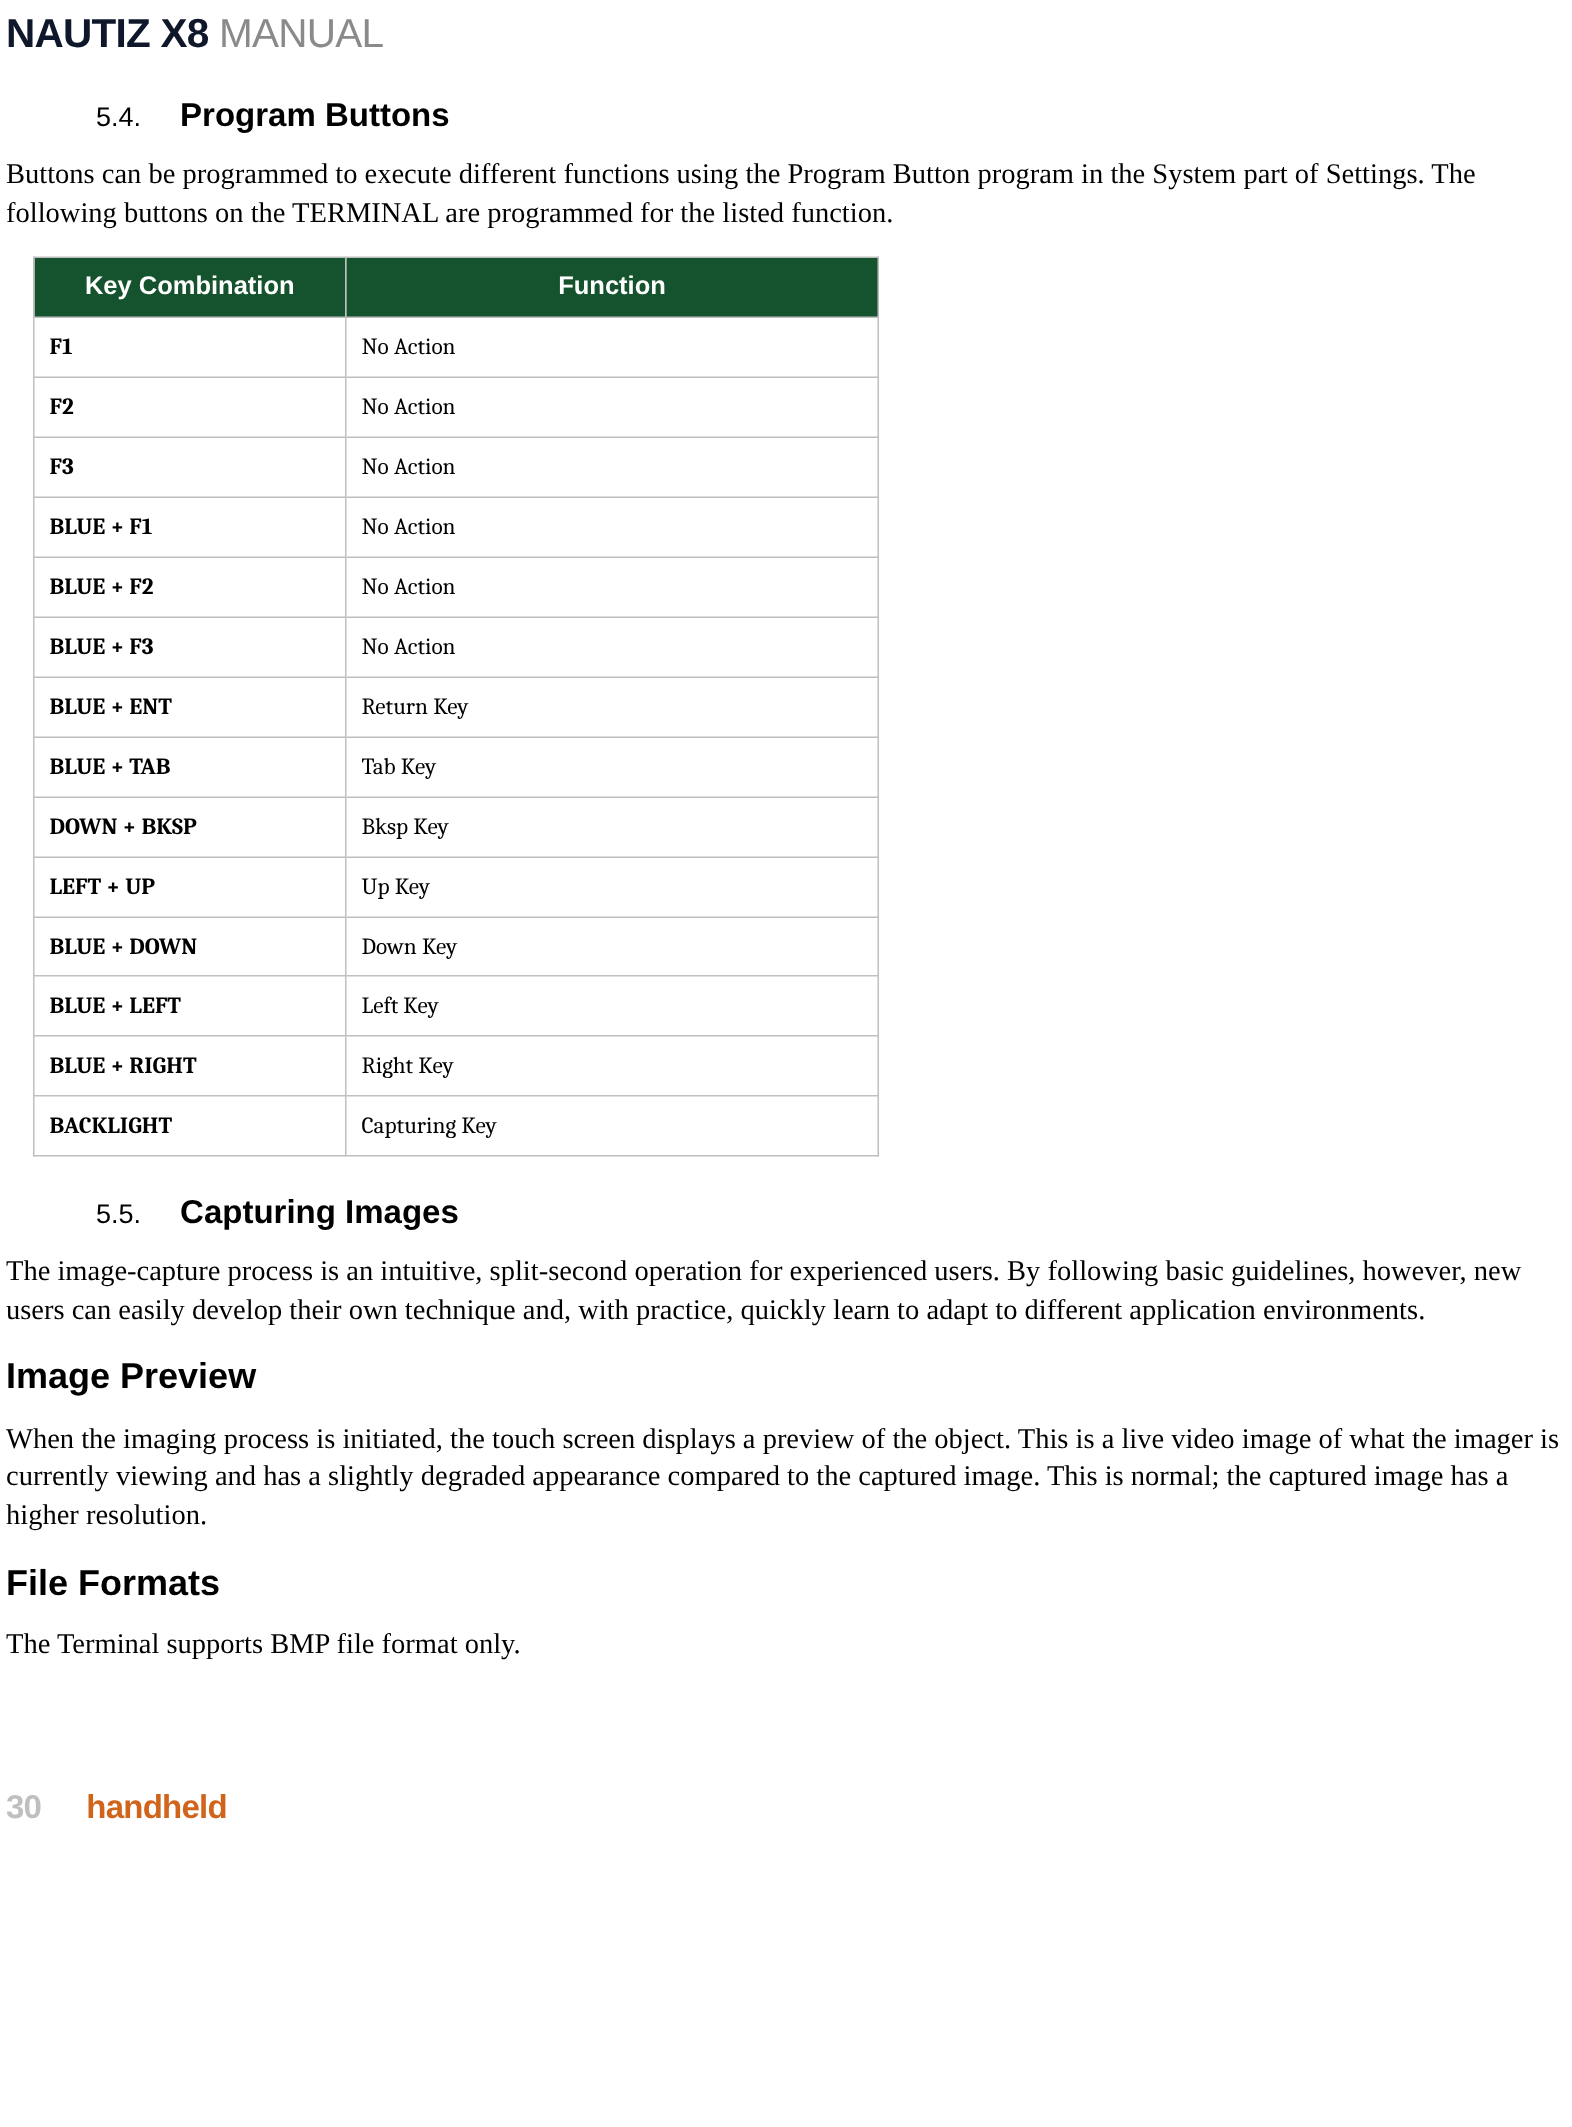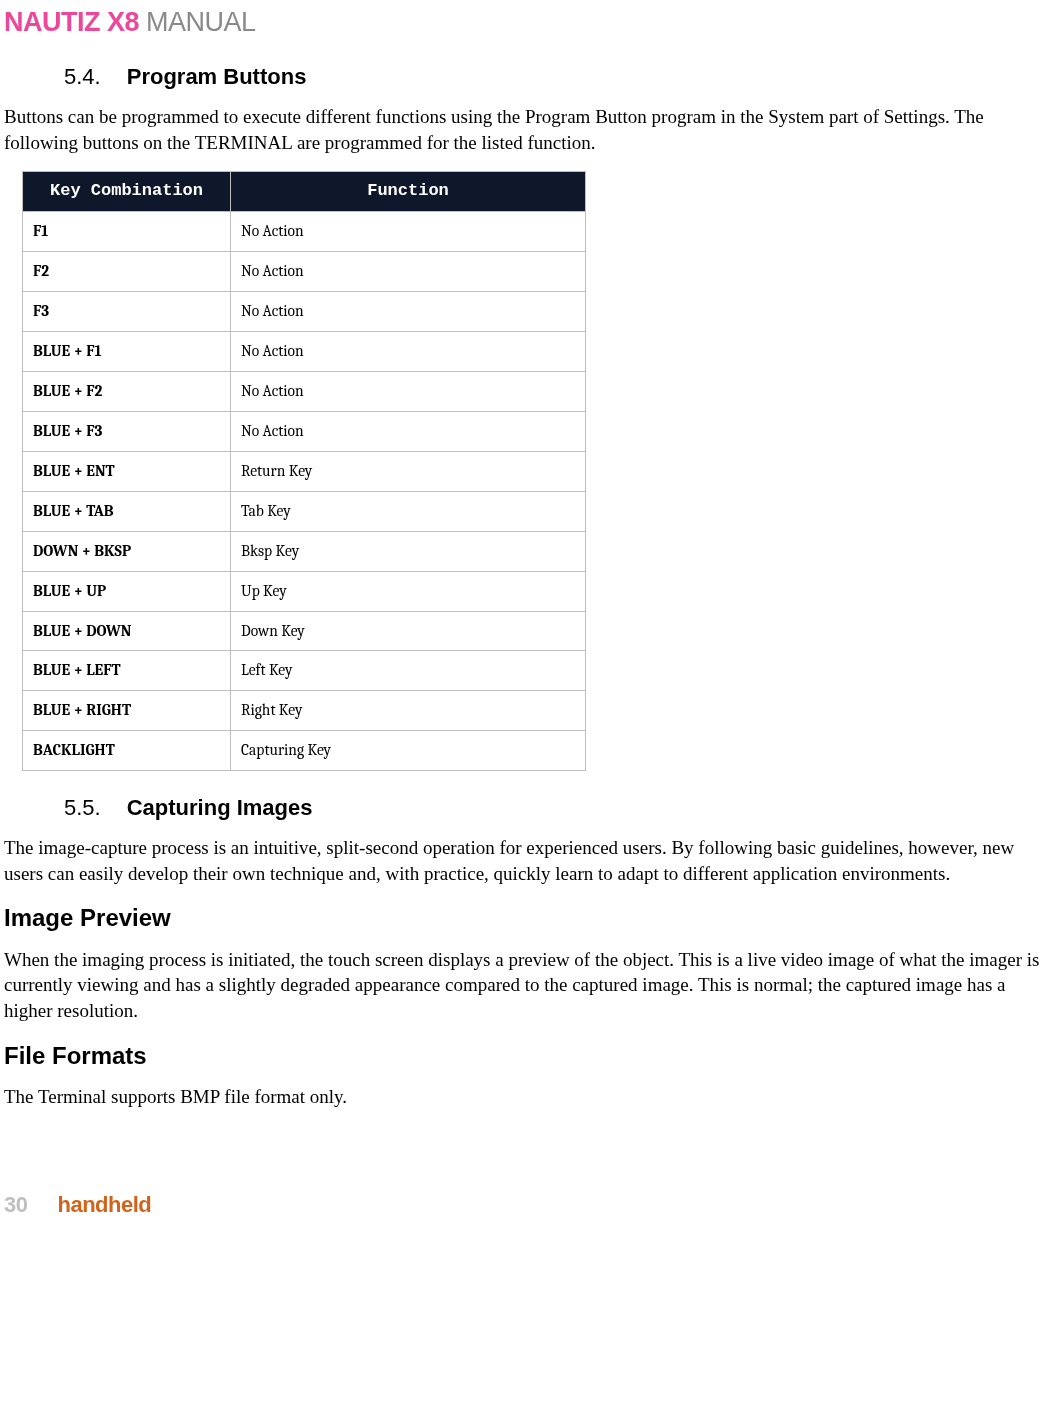--- a/index.html
+++ b/index.html
@@ -15,54 +15,54 @@
   .header-title {
     font-family: "Arial Narrow", "Helvetica Condensed", Arial, sans-serif;
     font-stretch: condensed;
     font-size: 27px;
     letter-spacing: -0.5px;
     margin: 0 0 22px 4px;
     color: #8a8a8a;
   }
   .header-title .strong {
     font-weight: 900;
-    color: #ec4899;
+    color: #0f172a;
   }
 
   .section-heading {
     font-family: Arial, Helvetica, sans-serif;
     margin: 0 0 12px 64px;
     font-size: 22px;
   }
   .section-heading .num {
     font-weight: 400;
-    font-size: 22px;
+    font-size: 18px;
     margin-right: 26px;
   }
   .section-heading .title {
     font-weight: 700;
   }
 
   p.body {
     margin: 0 4px 16px 4px;
     font-size: 19px;
     line-height: 1.35;
   }
 
   table.program-buttons {
     border-collapse: collapse;
     margin: 6px 0 22px 22px;
     width: 564px;
     font-family: Cambria, Georgia, "Times New Roman", serif;
     font-size: 15.5px;
   }
   table.program-buttons th {
-    background: #0f172a;
+    background: #14532d;
     color: #fff;
-    font-family: Liberation Mono, monospace;
+    font-family: Liberation Sans, sans-serif;
     font-weight: 700;
     font-size: 17px;
     padding: 8px 6px;
     border: 1px solid #bfbfbf;
     text-align: center;
   }
   table.program-buttons th:first-child { width: 195px; }
   table.program-buttons td {
     border: 1px solid #bfbfbf;
     padding: 9px 10px;
@@ -150,21 +150,21 @@
       </tr>
     <tr>
         <td class="key">BLUE + TAB</td>
         <td>Tab Key</td>
       </tr>
     <tr>
         <td class="key">DOWN + BKSP</td>
         <td>Bksp Key</td>
       </tr>
     <tr>
-        <td class="key">BLUE + UP</td>
+        <td class="key">LEFT + UP</td>
         <td>Up Key</td>
       </tr>
     <tr>
         <td class="key">BLUE + DOWN</td>
         <td>Down Key</td>
       </tr>
     <tr>
         <td class="key">BLUE + LEFT</td>
         <td>Left Key</td>
       </tr>

